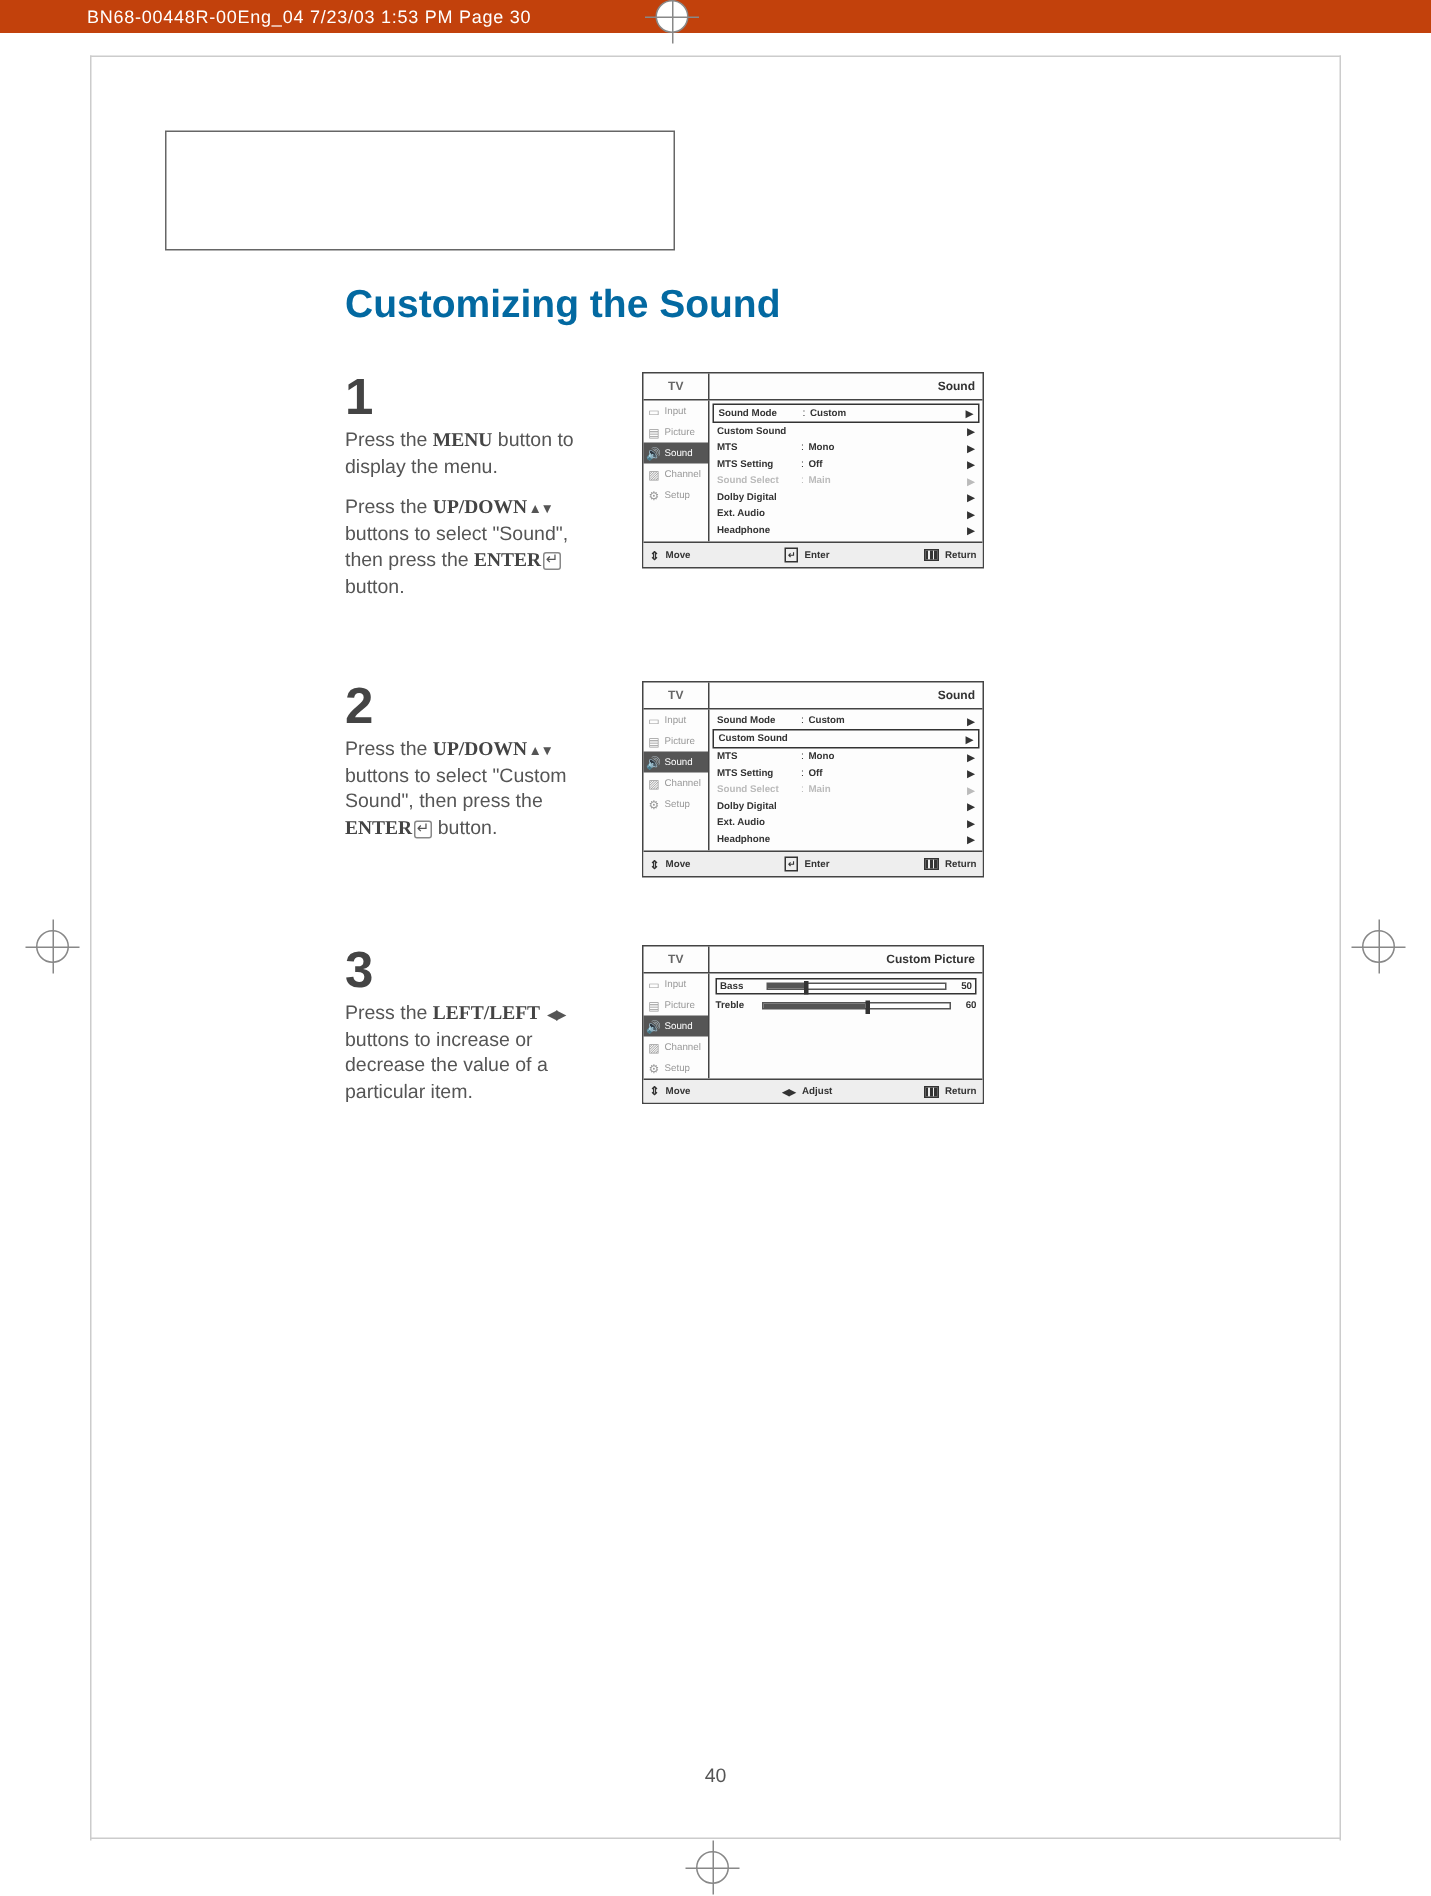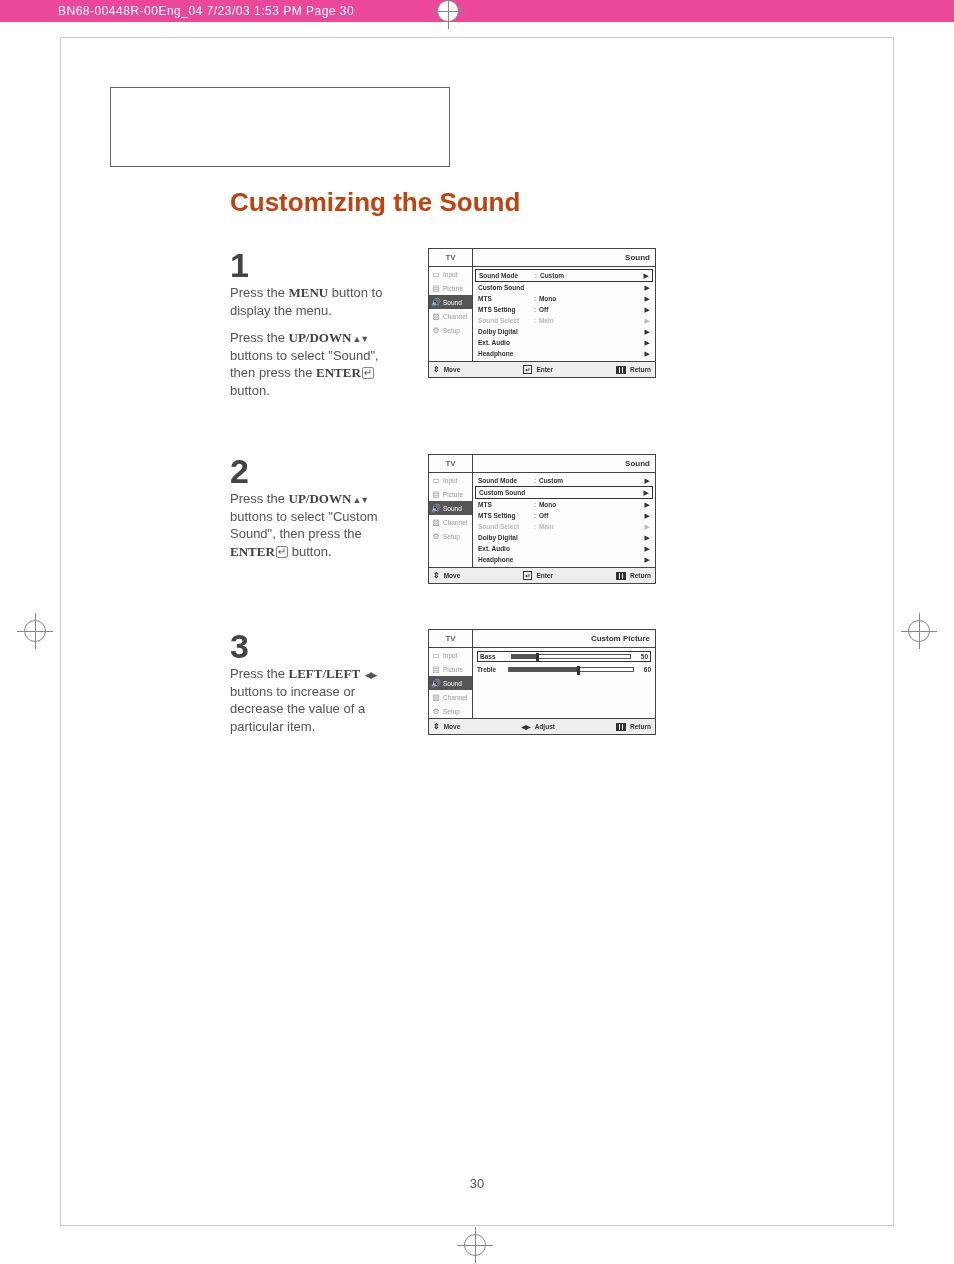--- a/index.html
+++ b/index.html
@@ -8,21 +8,21 @@
     height: 1264px;
     background: #fff;
     font-family: Arial, Helvetica, sans-serif;
     color: #333;
     position: relative;
   }
   .header-strip {
     position: absolute;
     top: 0; left: 0; right: 0;
     height: 22px;
-    background: #ec4899;
+    background: #c2410c;
     color: #fff;
     font-size: 12px;
     padding: 4px 0 0 58px;
     letter-spacing: 0.5px;
   }
   .header-strip .reg-mark-top {
     position: absolute;
     left: 437px; top: 0;
   }
   .reg-circle {
@@ -53,21 +53,21 @@
   .corner-box {
     position: absolute;
     left: 50px; top: 50px;
     width: 340px; height: 80px;
     border: 1px solid #666;
   }
   .title {
     margin-top: 100px;
     font-size: 26px;
     font-weight: bold;
-    color: #c2410c;
+    color: #0369a1;
   }
   .steps { margin-top: 30px; }
   .step {
     display: flex;
     gap: 28px;
     margin-bottom: 45px;
     align-items: flex-start;
   }
   .step-text {
     width: 170px;
@@ -487,14 +487,14 @@
               <span>Adjust</span>
             </span>
           <span class="bar-return">
               <span>Return</span>
             </span>
         </div>
       </div>
     </div>
   </div>
 
-  <div class="page-num">30</div>
+  <div class="page-num">40</div>
 </div>
 
 </body></html>

